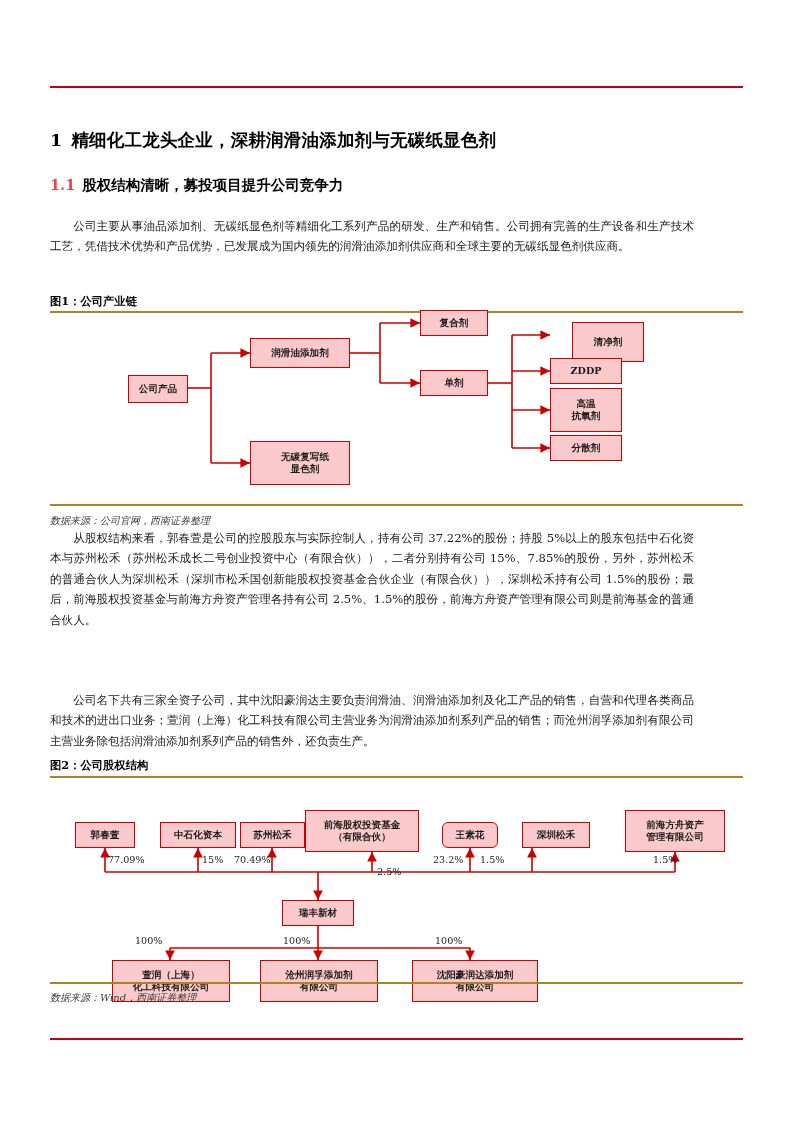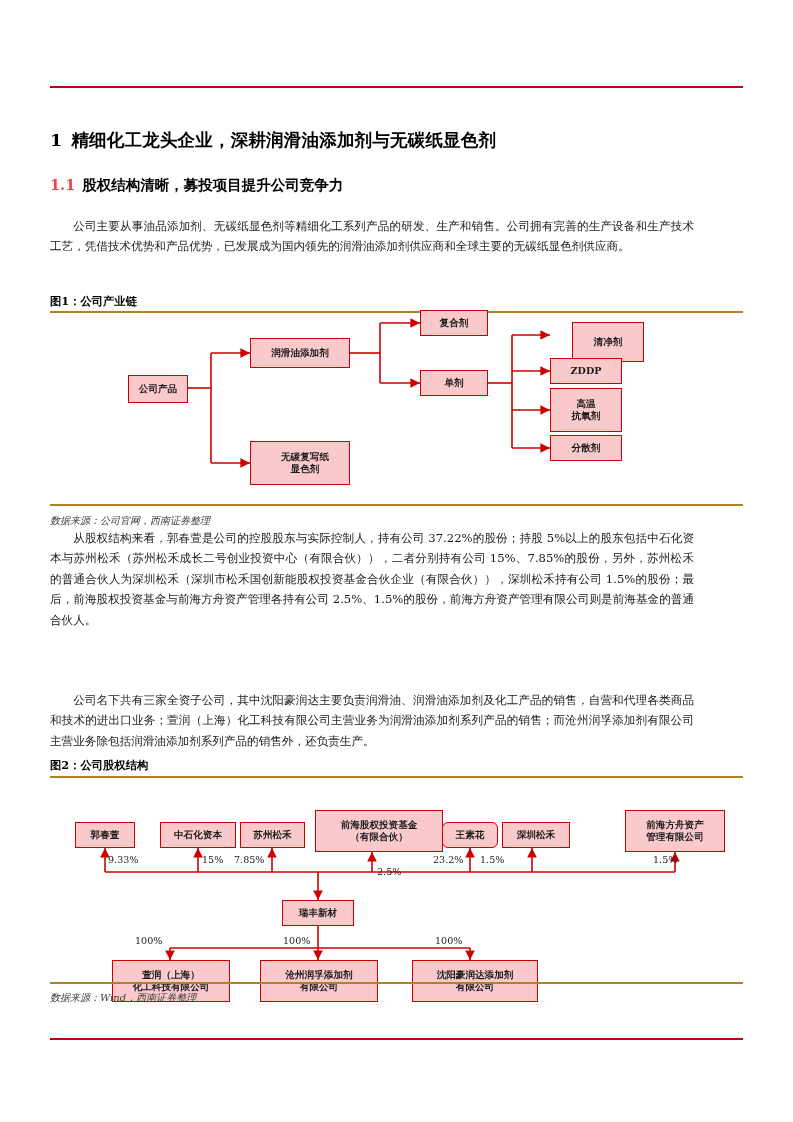--- a/index.html
+++ b/index.html
@@ -273,36 +273,36 @@
 
         <path d="M268,148 L268,170"></path>
         <path d="M120,170 L420,170"></path>
         <path d="M120,170 L120,182" marker-end="url(#ar2d)"></path>
         <path d="M268,170 L268,182" marker-end="url(#ar2d)"></path>
         <path d="M420,170 L420,182" marker-end="url(#ar2d)"></path>
       </g>
     </svg>
 
     <div class="dbox" style="left:25px; top:44px; width:60px; height:26px;">郭春萱</div>
-    <div class="pct" style="left:58px; top:76px;">9.33%</div>
+    <div class="pct" style="left:58px; top:76px;">77.09%</div>
 
     <div class="dbox" style="left:110px; top:44px; width:76px; height:26px;">中石化资本</div>
     <div class="pct" style="left:152px; top:76px;">15%</div>
 
     <div class="dbox" style="left:190px; top:44px; width:65px; height:26px;">苏州松禾</div>
-    <div class="pct" style="left:184px; top:76px;">7.85%</div>
-
-    <div class="dbox" style="left:265px; top:32px; width:128px; height:42px; white-space:pre-line;">前海股权投资基金
+    <div class="pct" style="left:184px; top:76px;">70.49%</div>
+
+    <div class="dbox" style="left:255px; top:32px; width:114px; height:42px; white-space:pre-line;">前海股权投资基金
 （有限合伙）</div>
     <div class="pct" style="left:327px; top:88px;">2.5%</div>
 
     <div class="dbox" style="left:392px; top:44px; width:56px; height:26px;border-radius:6px;">王素花</div>
     <div class="pct" style="left:383px; top:76px;">23.2%</div>
 
-    <div class="dbox" style="left:452px; top:44px; width:68px; height:26px;">深圳松禾</div>
+    <div class="dbox" style="left:472px; top:44px; width:68px; height:26px;">深圳松禾</div>
     <div class="pct" style="left:430px; top:76px;">1.5%</div>
 
     <div class="dbox" style="left:575px; top:32px; width:100px; height:42px; white-space:pre-line;">前海方舟资产
 管理有限公司</div>
     <div class="pct" style="left:603px; top:76px;">1.5%</div>
 
     <div class="dbox" style="left:232px; top:122px; width:72px; height:26px;">瑞丰新材</div>
 
     <div class="pct" style="left:85px; top:157px;">100%</div>
     <div class="dbox" style="left:62px; top:182px; width:118px; height:42px; white-space:pre-line;">萱润（上海）

